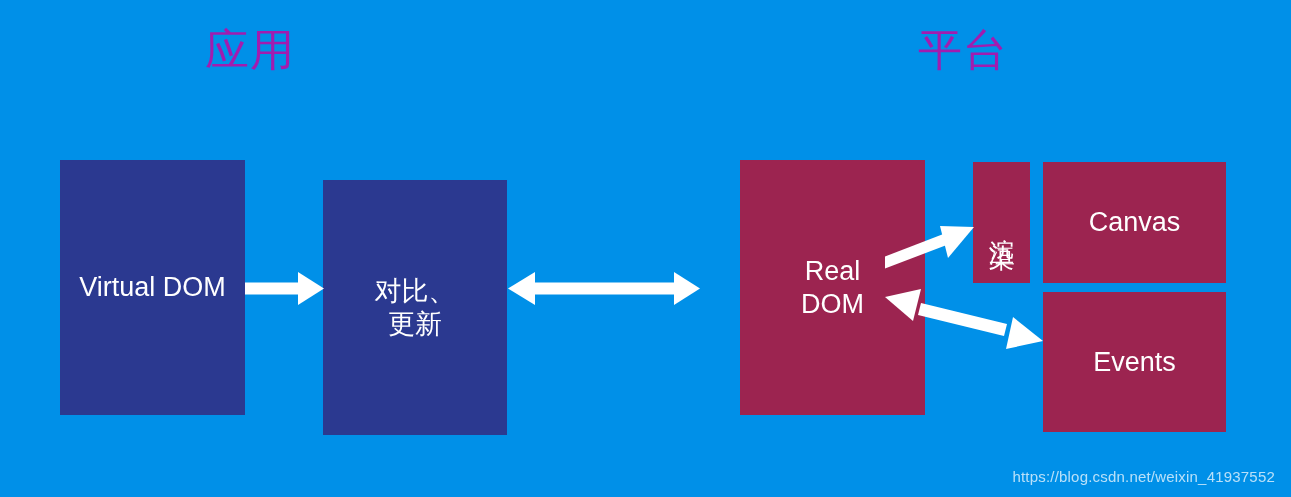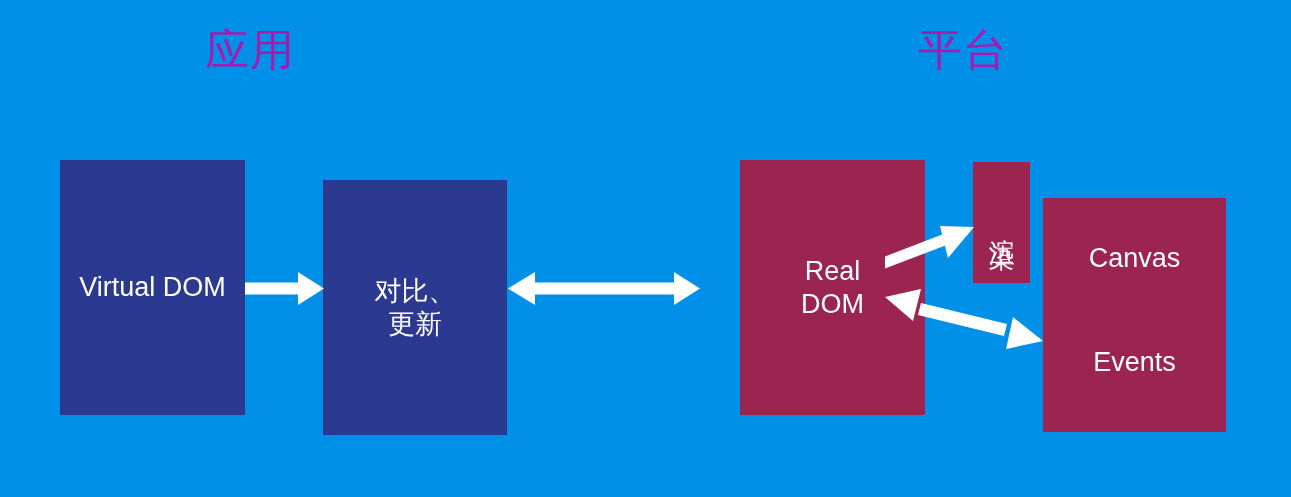--- a/index.html
+++ b/index.html
@@ -48,21 +48,21 @@
   }
   .node.navy   { background: #2b3990; }
   .node.crimson{ background: #9c2450; }
 
   #node-virtual-dom { left: 60px;  top: 160px; width: 185px; height: 255px; }
   #node-diff-update { left: 323px; top: 160px; width: 184px; height: 255px; margin-top: 20px; }
   #node-real-dom    { left: 700px; top: 160px; width: 185px; height: 255px; margin-left: 40px; }
   #node-render      { left: 973px; top: 162px; width: 57px;  height: 121px;
                       writing-mode: vertical-rl; text-orientation: upright;
                       letter-spacing: 6px; font-size: 26px; }
-  #node-canvas      { left: 1043px; top: 162px; width: 183px; height: 121px; margin-top: 36px; }
+  #node-canvas      { left: 1043px; top: 162px; width: 183px; height: 121px; }
   #node-events      { left: 1043px; top: 292px; width: 183px; height: 140px; }
 
   .arrow-layer {
     position: absolute;
     inset: 0;
     pointer-events: none;
   }
   .arrow-hit {
     position: absolute;
     background: transparent;
@@ -142,14 +142,15 @@
       <polygon points="885,297 921,289 913,321"></polygon>
       <polygon points="1043,341 1006,349 1013,317"></polygon>
     </g>
   </svg>
 
   <div class="arrow-hit" id="arrow-hit-vd-diff"></div>
   <div class="arrow-hit" id="arrow-hit-diff-real"></div>
   <div class="arrow-hit" id="arrow-hit-real-render"></div>
   <div class="arrow-hit" id="arrow-hit-real-events"></div>
 
+  <div id="watermark">https://blog.csdn.net/weixin_41937552</div>
 
 </div>
 
 </body></html>

